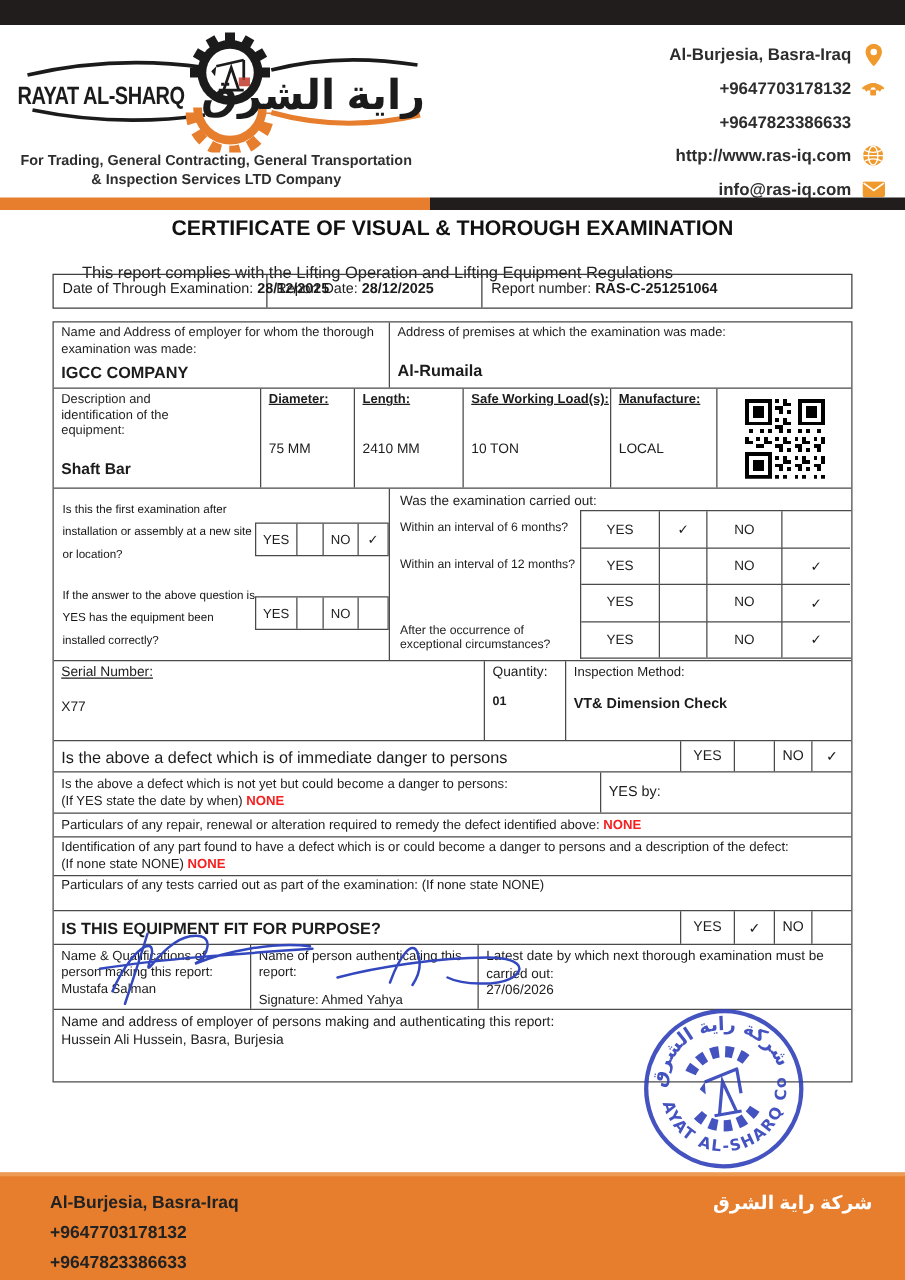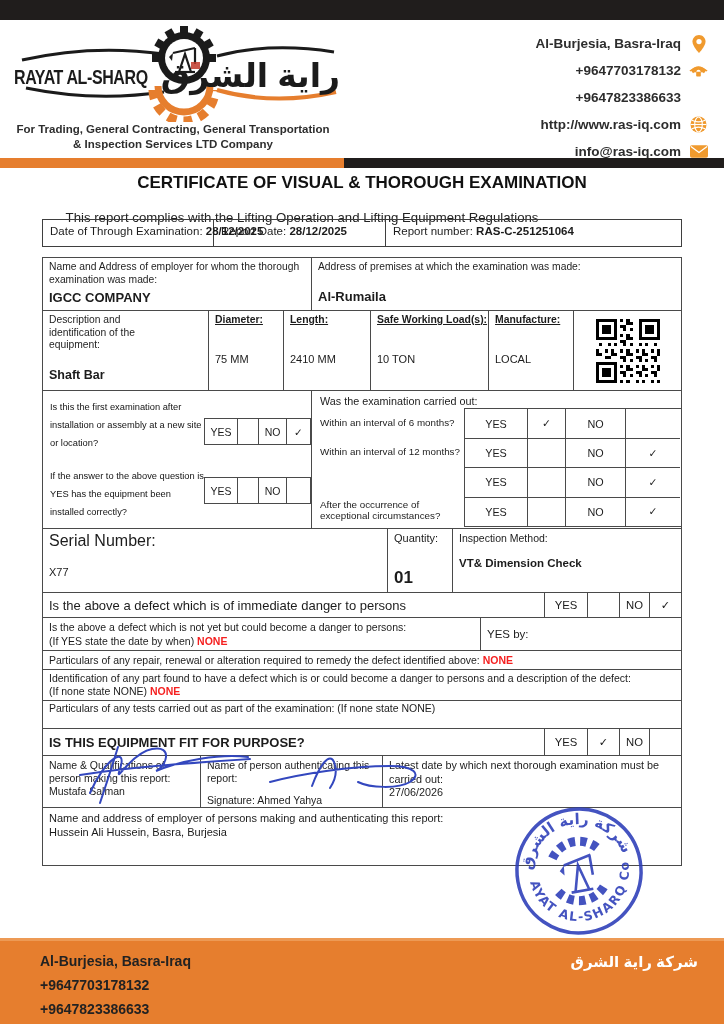--- a/index.html
+++ b/index.html
@@ -376,26 +376,26 @@
           <div class="qg">YES</div>
           <div class="qg chk"></div>
           <div class="qg">NO</div>
           <div class="qg chk">✓</div>
         </div>
       </div>
     </div>
 
     <div class="trow" style="height:64px;">
       <div class="tcell" style="width:345px;">
-        <div style="font-size:16px;">Serial Number:</div>
+        <div style="font-size:11px;text-decoration:underline;">Serial Number:</div>
         <div class="sval" style="margin-top:16px;">X77</div>
       </div>
       <div class="tcell" style="width:65px;">
         <div style="font-size:11px;">Quantity:</div>
-        <div style="font-size:17px;font-weight:bold;margin-top:24px;">01</div>
+        <div style="font-size:10px;font-weight:bold;margin-top:12px;">01</div>
       </div>
       <div class="tcell last" style="flex:1;">
         <div style="font-size:10.5px;">Inspection Method:</div>
         <div style="font-size:11.5px;font-weight:bold;margin-top:13px;">VT&amp; Dimension Check</div>
       </div>
     </div>
 
     <div class="trow" style="height:25px;">
       <div style="flex:1;display:flex;align-items:center;padding:0 6px;font-size:13px;">Is the above a defect which is of immediate danger to persons</div>
       <div class="estrip">

